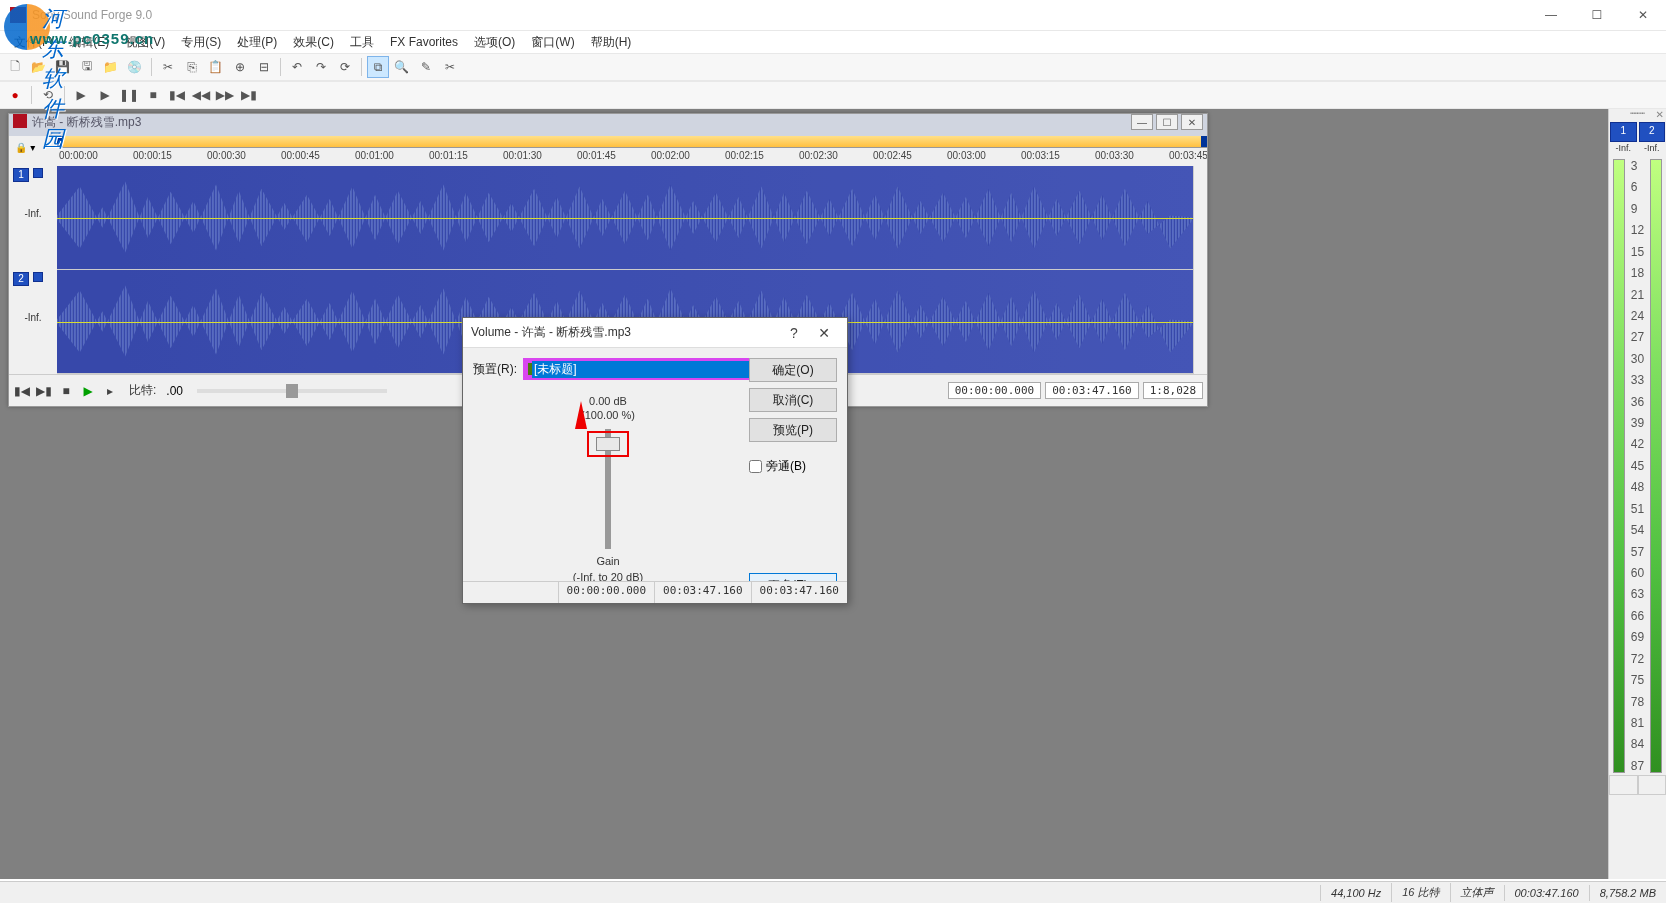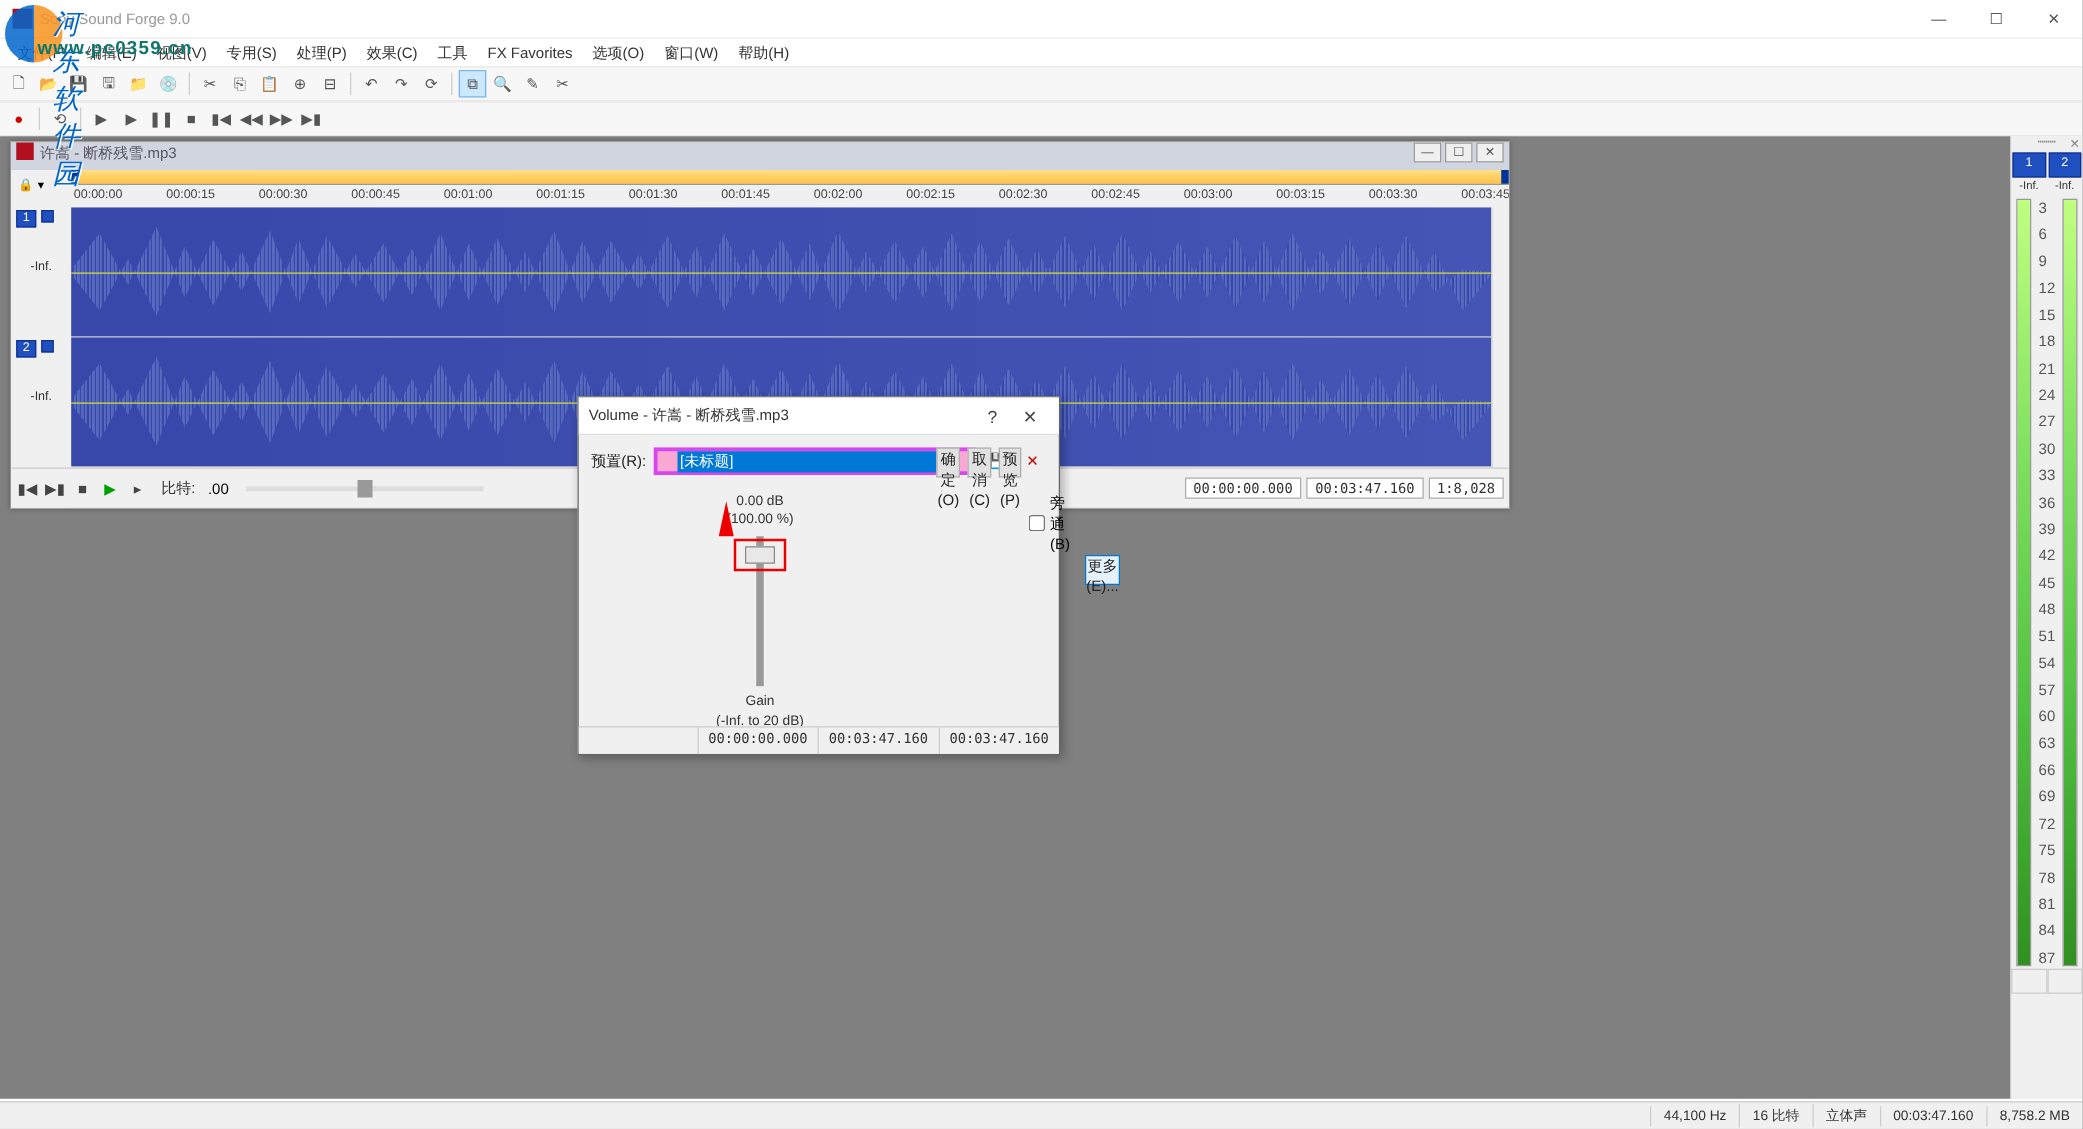--- a/index.html
+++ b/index.html
@@ -69,25 +69,25 @@
 .flex-spacer { flex: 1; }
 
 
 .dialog { position: absolute; left: 462px; top: 208px; width: 386px; height: 287px; background: #f0f0f0; border: 1px solid #666; box-shadow: 2px 2px 8px rgba(0,0,0,0.3); z-index: 100; }
 .dlg-title { height: 30px; background: #fff; border-bottom: 1px solid #ddd; display: flex; align-items: center; padding: 0 8px; color: #333; }
 .dlg-title .t { flex: 1; }
 .dlg-title .q, .dlg-title .x { width: 30px; text-align: center; font-size: 14px; color: #444; }
 .dlg-body { padding: 10px; position: relative; height: calc(100% - 52px); }
 .preset-row { display: flex; align-items: center; gap: 6px; }
 .preset-row label { color: #222; }
-.preset-sel { flex: 1; height: 22px; border: 3px solid #d946ef; background: #f9a8d4; padding: 0 16px; color: #222; display: flex; align-items: center; }
+.preset-sel { flex: 1; height: 22px; border: 5px solid #d946ef; background: #4d7c0f; padding: 0 4px; color: #222; display: flex; align-items: center; }
 .preset-sel .sel-text { flex: 1; background: #0078d7; color: #fff; padding: 0 2px; }
 .icon-btn { width: 22px; height: 22px; display: flex; align-items: center; justify-content: center; color: #444; }
 .icon-btn.del { color: #c00; }
-.dlg-right { position: absolute; right: 10px; top: 10px; width: 88px; display: flex; flex-direction: row; gap: 6px; }
+.dlg-right { position: absolute; right: 10px; top: 10px; width: 88px; display: flex; flex-direction: column; gap: 6px; }
 .dlg-right button { height: 24px; border: 1px solid #adadad; background: #e1e1e1; color: #222; font-size: 12px; }
 .dlg-right button.more { border-color: #0078d7; background: #e5f1fb; }
 .bypass-row { display: flex; align-items: center; gap: 4px; margin-top: 10px; }
 .slider-area { position: absolute; left: 20px; top: 46px; width: 250px; height: 180px; text-align: center; }
 .slider-area .db-lbl { font-size: 11px; color: #333; line-height: 1.3; }
 .vslider { width: 6px; height: 120px; background: #999; margin: 6px auto; position: relative; }
 .vslider .thumb { position: absolute; left: -9px; top: 8px; width: 24px; height: 14px; background: #e8e8e8; border: 1px solid #888; }
 .vslider .redbox { position: absolute; left: -18px; top: 2px; width: 42px; height: 26px; border: 2px solid #e00; }
 .vslider .arrow { position: absolute; left: -30px; top: -28px; width: 0; height: 0; border-left: 6px solid transparent; border-right: 6px solid transparent; border-bottom: 28px solid #e00; }
 .gain-lbl { font-size: 11px; color: #333; margin-top: 4px; }
@@ -103,21 +103,21 @@
 .meter-inf { display: flex; height: 14px; }
 .meter-inf div { flex: 1; text-align: center; font-size: 9px; color: #333; }
 .meter-bars { display: flex; height: 618px; justify-content: center; gap: 4px; padding: 2px 4px; }
 .meter-col { display: flex; align-items: flex-start; }
 .meter-bar { width: 12px; height: 100%; background: linear-gradient(#c0ff80, #80e060, #50c040, #309020); border: 1px solid #999; }
 .meter-scale { display: flex; flex-direction: column; justify-content: space-between; height: 100%; font-size: 8px; color: #555; padding: 0 2px; }
 .meter-btm { height: 20px; display: flex; }
 .meter-btm div { flex: 1; border: 1px solid #ccc; }
 
 
-.statusbar { position: absolute; left: 0; right: 0; bottom: 0; height: 22px; background: #f0f0f0; border-top: 1px solid #ccc; display: flex; align-items: center; justify-content: flex-end; }
+.statusbar { position: absolute; left: 0; right: 0; bottom: 0; height: 22px; background: #f0f0f0; border-top: 1px solid #ccc; display: flex; align-items: center; justify-content: flex-end; font-style: italic; }
 .statusbar span { border-left: 1px solid #ccc; padding: 2px 10px; color: #333; font-size: 11px; }
 
 
 .watermark { position: absolute; left: 0; top: 0; z-index: 200; pointer-events: none; }
 .watermark .logo { width: 46px; height: 46px; border-radius: 50%; background: conic-gradient(#f7931e 0 50%, #0066cc 50% 100%); position: absolute; left: 4px; top: 4px; opacity: 0.85; }
 .watermark .txt1 { position: absolute; left: 42px; top: 4px; color: #0066cc; font-size: 22px; font-weight: normal; font-style: italic; text-shadow: 1px 1px #fff; }
 .watermark .txt2 { position: absolute; left: 30px; top: 30px; color: #0f766e; font-size: 15px; font-weight: bold; letter-spacing: 1px; }
 </style>
 </head>
 <body>

